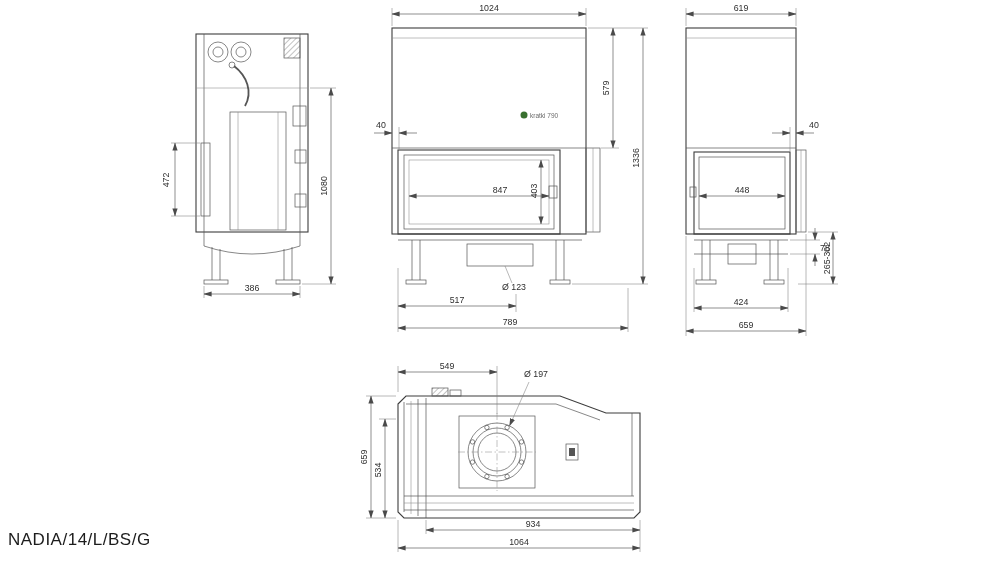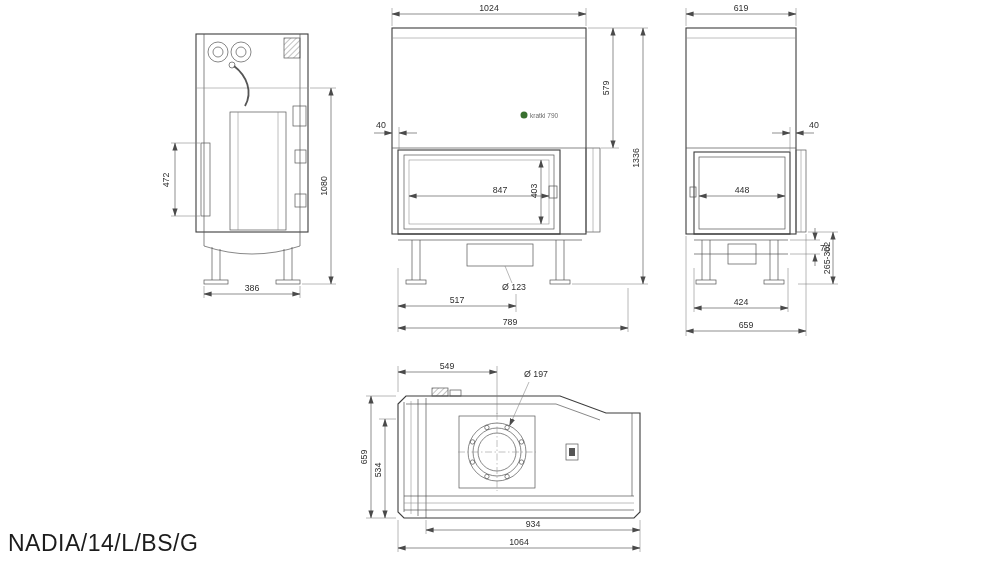--- a/index.html
+++ b/index.html
@@ -8,21 +8,21 @@
   svg{position:absolute;left:0;top:0;}
   .ol{fill:none;stroke:#3d3d3d;stroke-width:1.1;stroke-linejoin:miter;}
   .ln{fill:none;stroke:#555;stroke-width:0.7;}
   .lt{fill:none;stroke:#8a8a8a;stroke-width:0.55;}
   .dim{fill:none;stroke:#5e5e5e;stroke-width:0.7;}
   .ext{fill:none;stroke:#7d7d7d;stroke-width:0.55;}
   .cl{fill:none;stroke:#909090;stroke-width:0.55;stroke-dasharray:7 2.5 1.5 2.5;}
   .dtx{font-size:8.8px;fill:#2e2e2e;}
   .mid{text-anchor:middle;}
   .logo-text{font-size:6.5px;fill:#6a6a6a;}
-  .title{position:absolute;left:8px;top:530px;font-size:23px;color:#1c1c1c;letter-spacing:.5px;}
+  .title{position:absolute;left:8px;top:530px;font-size:17px;color:#1c1c1c;letter-spacing:.5px;}
 </style>
 </head>
 <body>
 
 <div class="sheet">
 <svg width="999" height="562" viewBox="0 0 999 562">
   <defs>
     <marker id="arr" viewBox="0 0 8 8" refX="7.6" refY="4" markerWidth="8" markerHeight="8" orient="auto-start-reverse" markerUnits="userSpaceOnUse">
       <path d="M0,1.4 L8,4 L0,6.6 Z" fill="#4a4a4a"></path>
     </marker>

